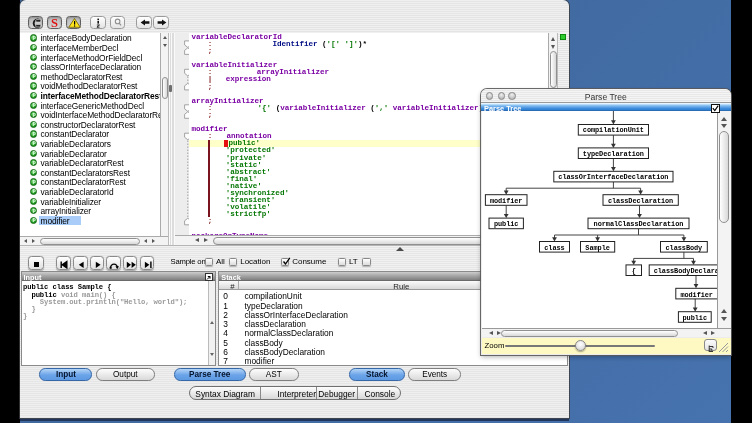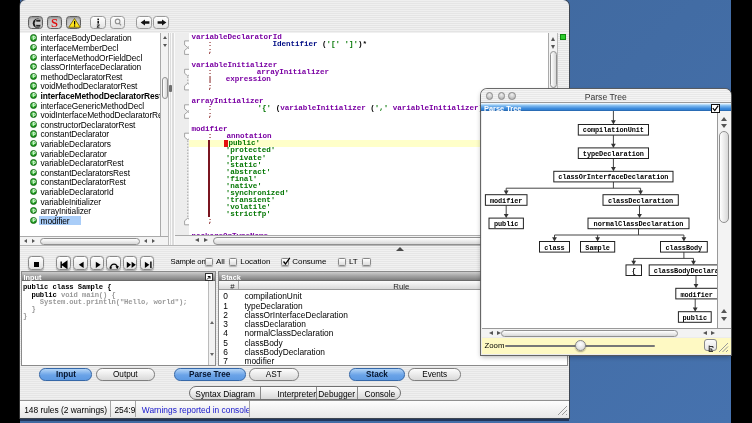--- a/index.html
+++ b/index.html
@@ -380,31 +380,20 @@
   <div id="seg">
     <span style="position:absolute;left:0;width:71px;text-align:center;top:2.6px;">Syntax Diagram</span>
     <div class="segsep" style="left:70.9px;"></div>
     <span style="position:absolute;left:71px;width:55.4px;text-align:right;top:2.6px;">Interpreter</span>
     <div class="segsep" style="left:126.3px;"></div>
     <span style="position:absolute;left:126.3px;width:41.5px;text-align:center;top:2.6px;">Debugger</span>
     <div class="segsep" style="left:167.8px;"></div>
     <span style="position:absolute;left:167.8px;width:44.9px;text-align:center;top:2.6px;">Console</span>
   </div>
 
-  <div id="status">
-    <span style="position:absolute;left:4.2px;top:4px;">148 rules (2 warnings)</span>
-    <div class="stsep" style="left:89.8px;"></div>
-    <span style="position:absolute;left:94.4px;top:4px;">254:9</span>
-    <div class="stsep" style="left:114.9px;"></div>
-    <span style="position:absolute;left:121.8px;top:4px;color:#1515cc;">Warnings reported in console</span>
-    <div class="stsep" style="left:229.3px;"></div>
-    <svg width="12" height="12" style="position:absolute;right:1px;bottom:1px;">
-        <path d="M11 2 L2 11 M11 6 L6 11 M11 10 L10 11" stroke="#999" stroke-width="1"></path>
-      </svg>
-  </div>
 </div>
 <div style="position:absolute;left:20px;top:418.5px;width:549px;height:2px;background:#22365c;"></div>
 <div id="pwin">
   <div id="ptitle">
     <div class="tl2" style="left:4.9px;"></div>
     <div class="tl2" style="left:16.6px;"></div>
     <div class="tl2" style="left:27.4px;"></div>
     <span style="position:absolute;left:0;width:100%;text-align:center;top:2.6px;font-size:8.6px;color:#333;">Parse Tree</span>
   </div>
   <div id="pblue">

